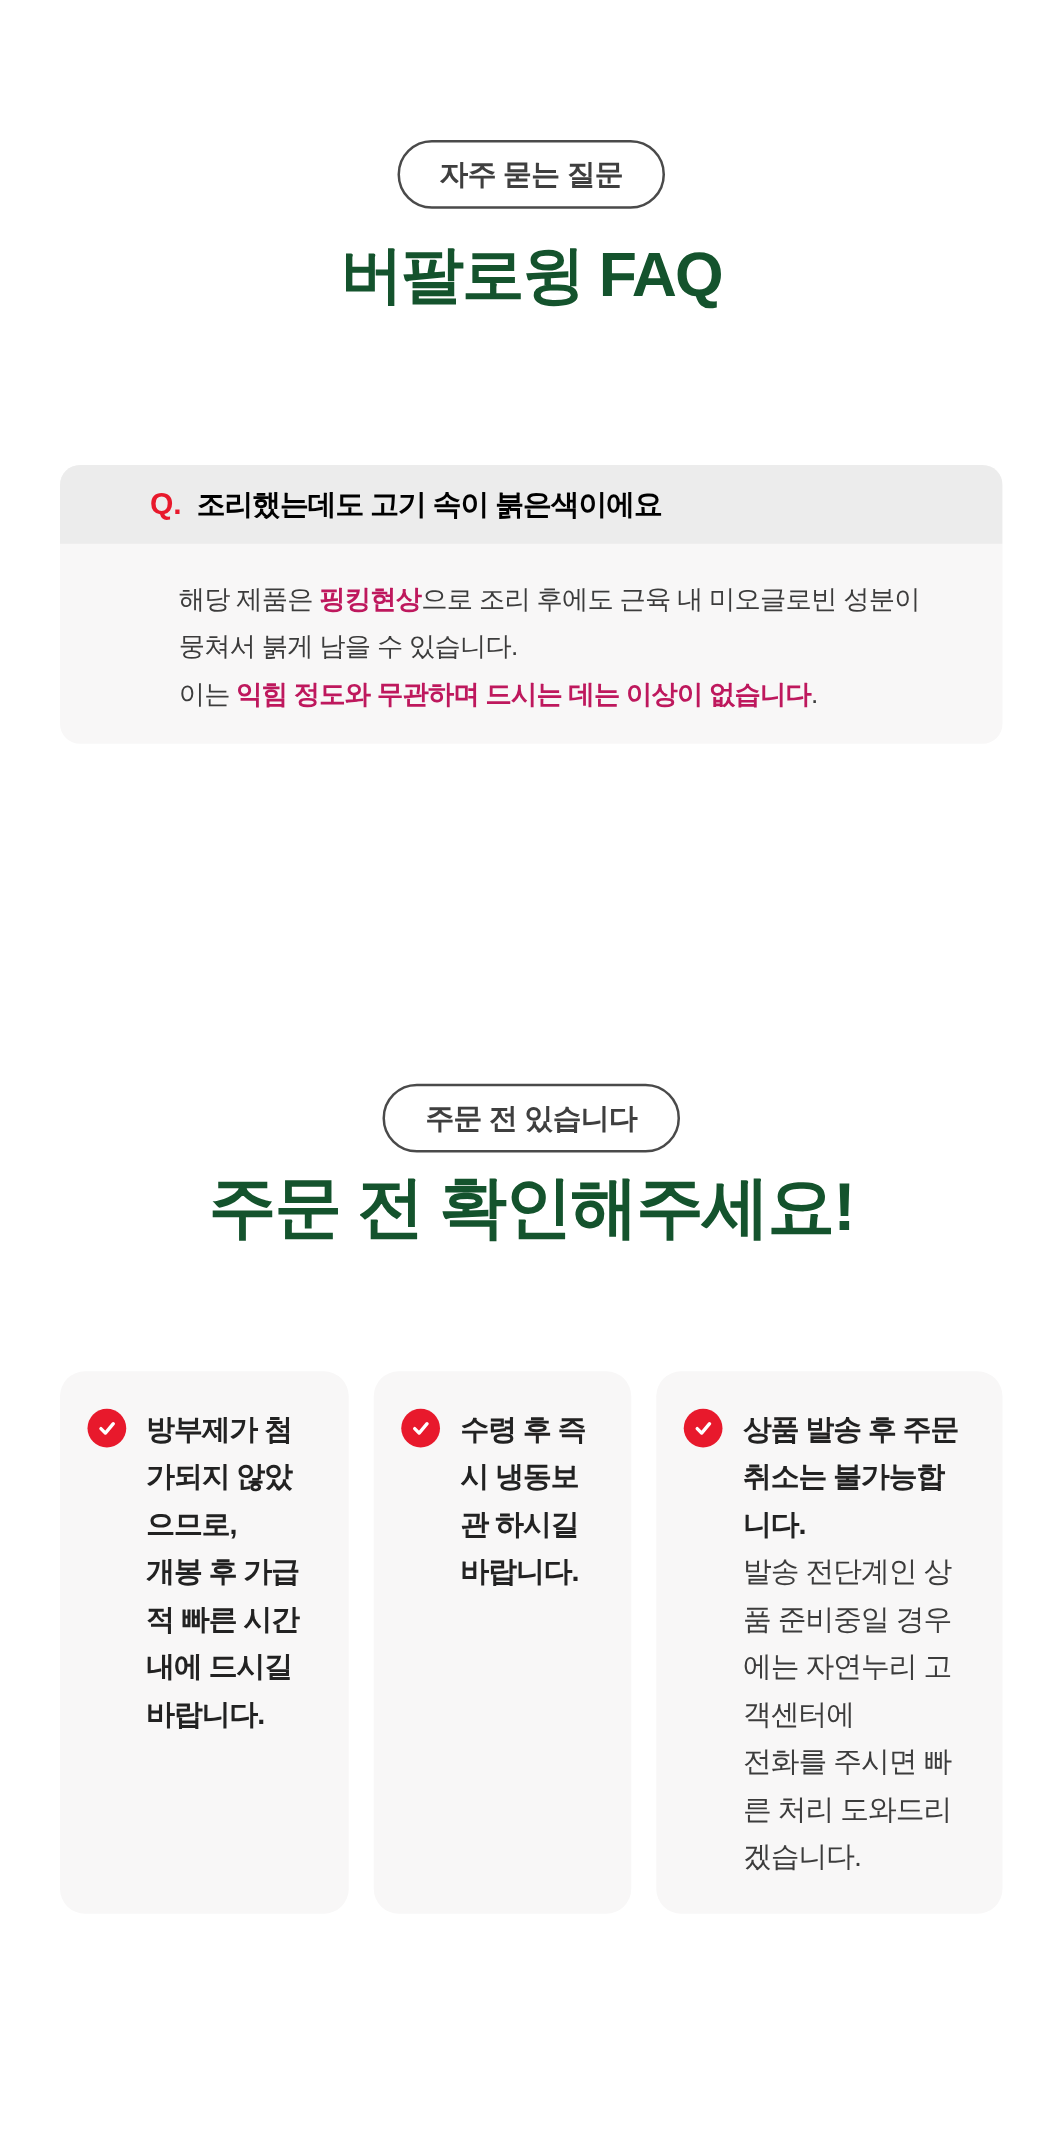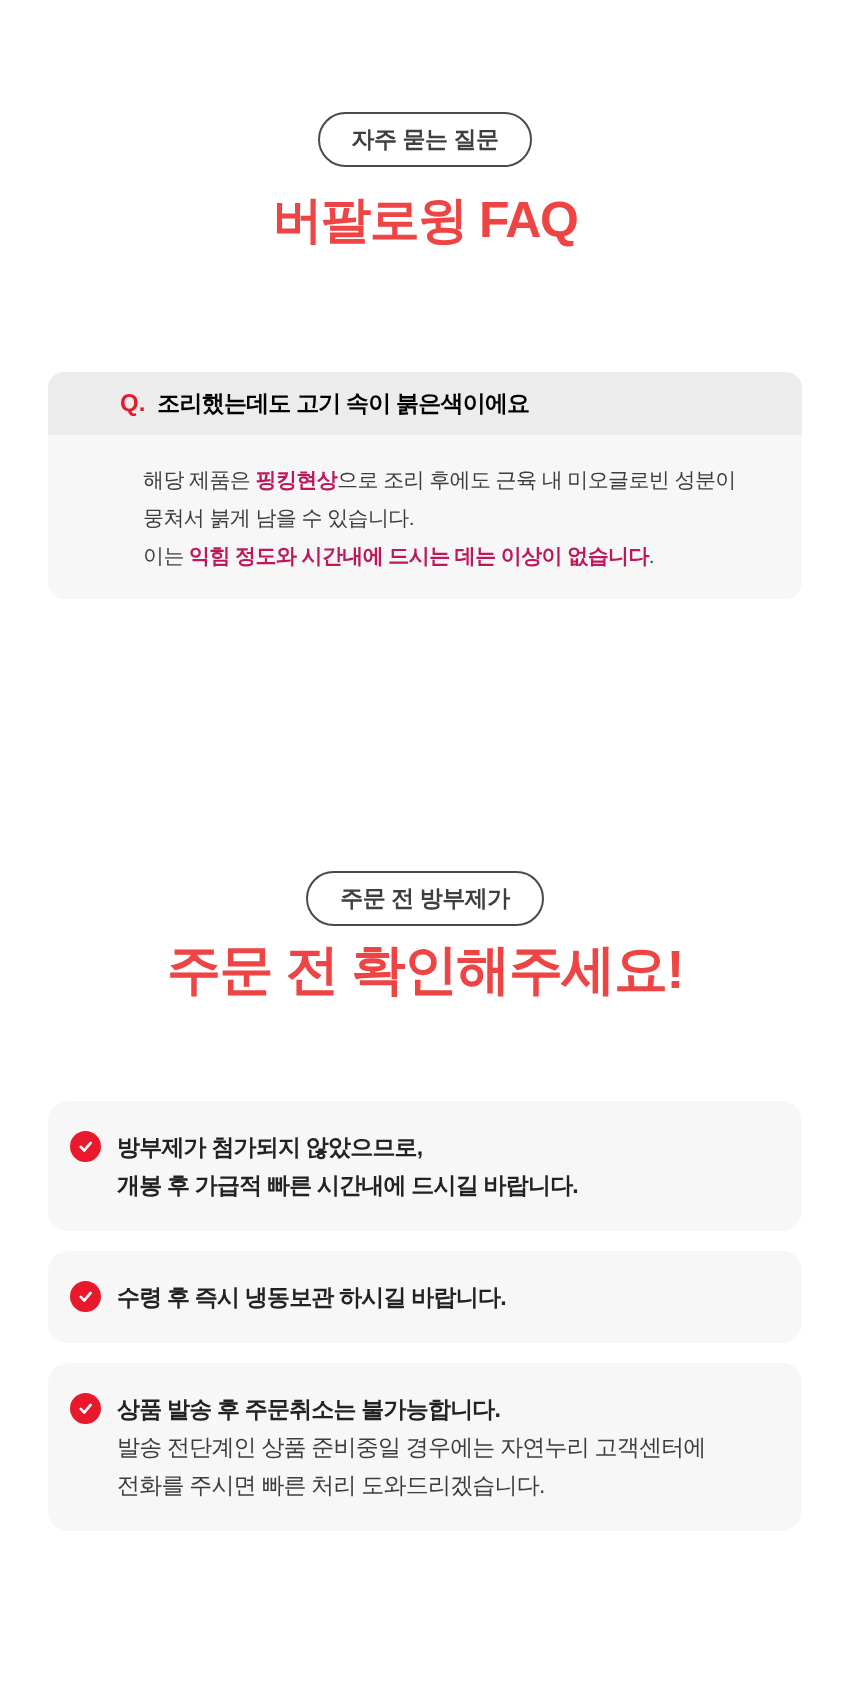--- a/index.html
+++ b/index.html
@@ -23,21 +23,21 @@
     font-size: 23px;
     font-weight: 700;
     color: #3f3f3f;
     letter-spacing: -0.5px;
     background: #ffffff;
   }
 
   
   .big-title {
     font-weight: 800;
-    color: #ef4444;
+    color: #14532d;
     letter-spacing: -1.5px;
     text-align: right;
   }
   .title-faq { font-size: 50px; margin-top: 20px; }
   .title-notice { font-size: 54px; margin-top: 8px; }
 
   
   .faq-card {
     width: 754px;
     margin-top: 118px;
@@ -71,21 +71,21 @@
     line-height: 38px;
   }
   .faq-a b { color: #be185d; font-weight: 800; }
 
   
   .notice-badge { margin-top: 272px; }
 
   .notice-list {
     margin-top: 94px;
     display: flex;
-    flex-direction: column;
+    flex-direction: row;
     gap: 20px;
     width: 754px;
   }
   .notice-card {
     background: #f8f7f7;
     border-radius: 20px;
     padding: 27px 30px 27px 22px;
     display: flex;
     align-items: flex-start;
     gap: 16px;
@@ -126,26 +126,26 @@
   <h1 class="big-title title-faq">버팔로윙 FAQ</h1>
 
   <div class="faq-card">
     <div class="faq-q">
       <span class="q-mark">Q.</span>
       <span class="q-text">조리했는데도 고기 속이 붉은색이에요</span>
     </div>
     <div class="faq-a">
       <div><span>해당 제품은 </span><b>핑킹현상</b><span>으로 조리 후에도 근육 내 미오글로빈 성분이</span></div>
       <div>뭉쳐서 붉게 남을 수 있습니다.</div>
-      <div><span>이는 </span><b>익힘 정도와 시간내에 드시는 데는 이상이 없습니다</b><span>.</span></div>
+      <div><span>이는 </span><b>익힘 정도와 무관하며 드시는 데는 이상이 없습니다</b><span>.</span></div>
     </div>
   </div>
 
   <div class="pill notice-badge">
-    <span>주문 전 방부제가</span>
+    <span>주문 전 있습니다</span>
   </div>
 
   <h1 class="big-title title-notice">주문 전 확인해주세요!</h1>
 
   <div class="notice-list">
 
     <div class="notice-card">
       <span class="check-badge">
         <svg viewBox="0 0 24 24" fill="none">
             <polyline points="6,12.5 10.5,17 18.5,7.5" stroke="#ffffff" stroke-width="3.4" stroke-linecap="round" stroke-linejoin="round"></polyline>

